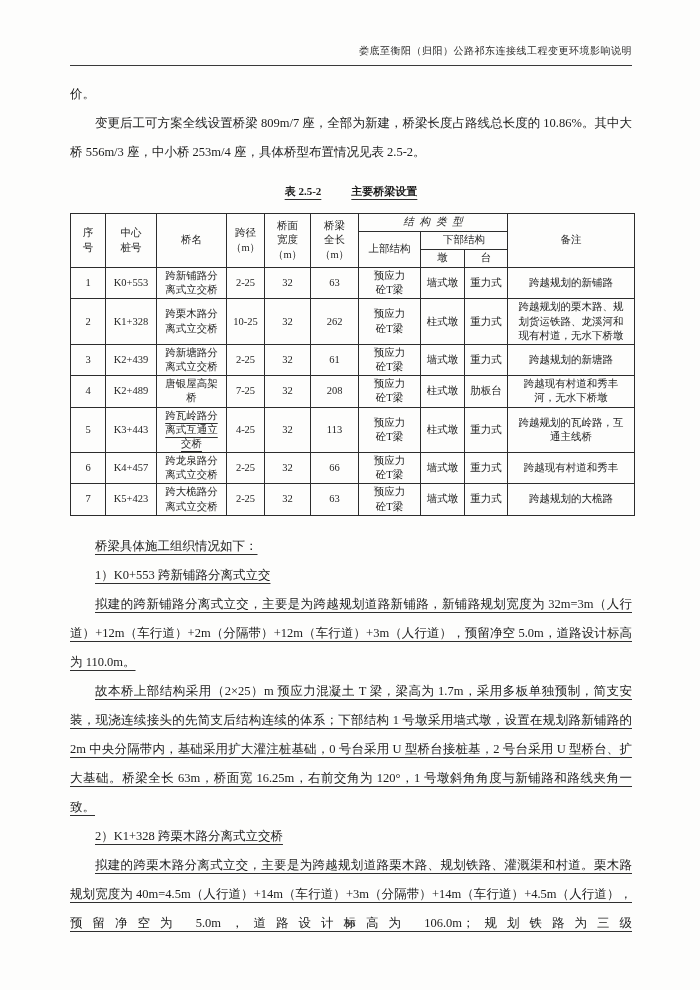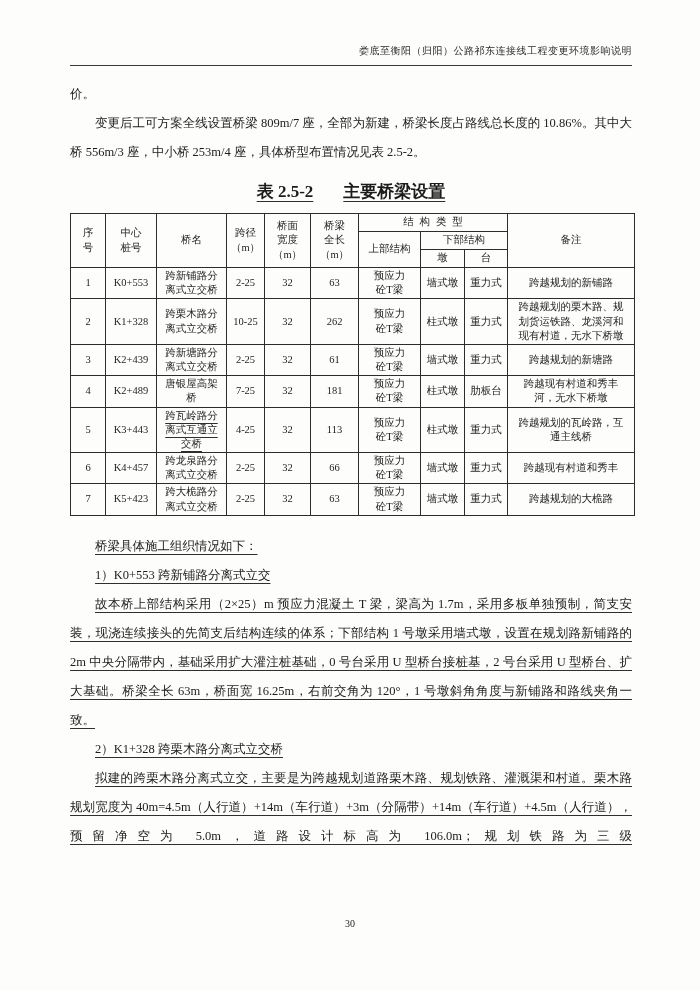--- a/index.html
+++ b/index.html
@@ -13,33 +13,33 @@
     padding-bottom:7px;border-bottom:1.3px solid #3a3a3a;
   }
   .body-text{font-size:12.5px;line-height:29px;text-align:justify;}
   .line,.para{margin:0;}
   .para{text-indent:2em;}
   .mt{margin-top:14px;}
   .u{text-decoration:underline;text-decoration-thickness:.9px;text-underline-offset:4px;
      text-decoration-color:#2f2f2f;text-decoration-skip-ink:none;}
   .justify-last{text-align-last:justify;}
   .tbl-title{
-    text-align:center;font-size:17px;margin:10px 0 7px;font-weight:bold;
+    text-align:center;font-size:11px;margin:10px 0 7px;font-weight:bold;
   }
   .tbl-title .gap{padding-left:30px;}
   table.tbl{
     width:564px;margin:0 auto;border-collapse:collapse;table-layout:fixed;
     font-size:10.5px;text-align:center;border:1.6px solid #1f1f1f;
   }
   .tbl th,.tbl td{
     border:1px solid #2c2c2c;padding:1px 2px;vertical-align:middle;
     line-height:1.35;font-weight:normal;color:#1e1e1e;
   }
   .pl{white-space:pre-line;}
-  .th-struct{letter-spacing:.55em;text-indent:.55em;}
+  .th-struct{letter-spacing:.55em;text-indent:.55em;font-style:italic;}
   .hrow th{height:15px;}
   .page-num{position:absolute;left:0;right:0;top:918px;text-align:center;font-size:10px;color:#222;}
 </style>
 </head>
 <body>
 
 <div class="page">
 
   <div class="doc-header">娄底至衡阳（归阳）公路祁东连接线工程变更环境影响说明</div>
 
@@ -138,21 +138,21 @@
         <td>重力式</td>
         <td class="pl">跨越规划的新塘路</td>
       </tr>
       <tr>
         <td>4</td>
         <td>K2+489</td>
         <td class="pl">唐银屋高架
 桥</td>
         <td>7-25</td>
         <td>32</td>
-        <td>181</td>
+        <td>208</td>
         <td class="pl">预应力
 砼T梁</td>
         <td>柱式墩</td>
         <td>肋板台</td>
         <td class="pl">跨越现有村道和秀丰
 河，无水下桥墩</td>
       </tr>
       <tr>
         <td>5</td>
         <td>K3+443</td>
@@ -195,20 +195,21 @@
 砼T梁</td>
         <td>墙式墩</td>
         <td>重力式</td>
         <td class="pl">跨越规划的大桅路</td>
       </tr>
     </tbody>
       </table>
 
     <p class="para mt u" style="margin-top:16px">桥梁具体施工组织情况如下：</p>
     <p class="para u">1）K0+553 跨新铺路分离式立交</p>
+    <p class="para u">拟建的跨新铺路分离式立交，主要是为跨越规划道路新铺路，新铺路规划宽度为 32m=3m（人行道）+12m（车行道）+2m（分隔带）+12m（车行道）+3m（人行道），预留净空 5.0m，道路设计标高为 110.0m。</p>
     <p class="para u">故本桥上部结构采用（2×25）m 预应力混凝土 T 梁，梁高为 1.7m，采用多板单独预制，简支安装，现浇连续接头的先简支后结构连续的体系；下部结构 1 号墩采用墙式墩，设置在规划路新铺路的 2m 中央分隔带内，基础采用扩大灌注桩基础，0 号台采用 U 型桥台接桩基，2 号台采用 U 型桥台、扩大基础。桥梁全长 63m，桥面宽 16.25m，右前交角为 120°，1 号墩斜角角度与新铺路和路线夹角一致。</p>
     <p class="para u">2）K1+328 跨栗木路分离式立交桥</p>
     <p class="para u justify-last">拟建的跨栗木路分离式立交，主要是为跨越规划道路栗木路、规划铁路、灌溉渠和村道。栗木路规划宽度为 40m=4.5m（人行道）+14m（车行道）+3m（分隔带）+14m（车行道）+4.5m（人行道），预留净空为 5.0m，道路设计标高为 106.0m；规划铁路为三级</p>
 
   </div>
 
   <div class="page-num">30</div>
 </div>
 
 </body></html>

